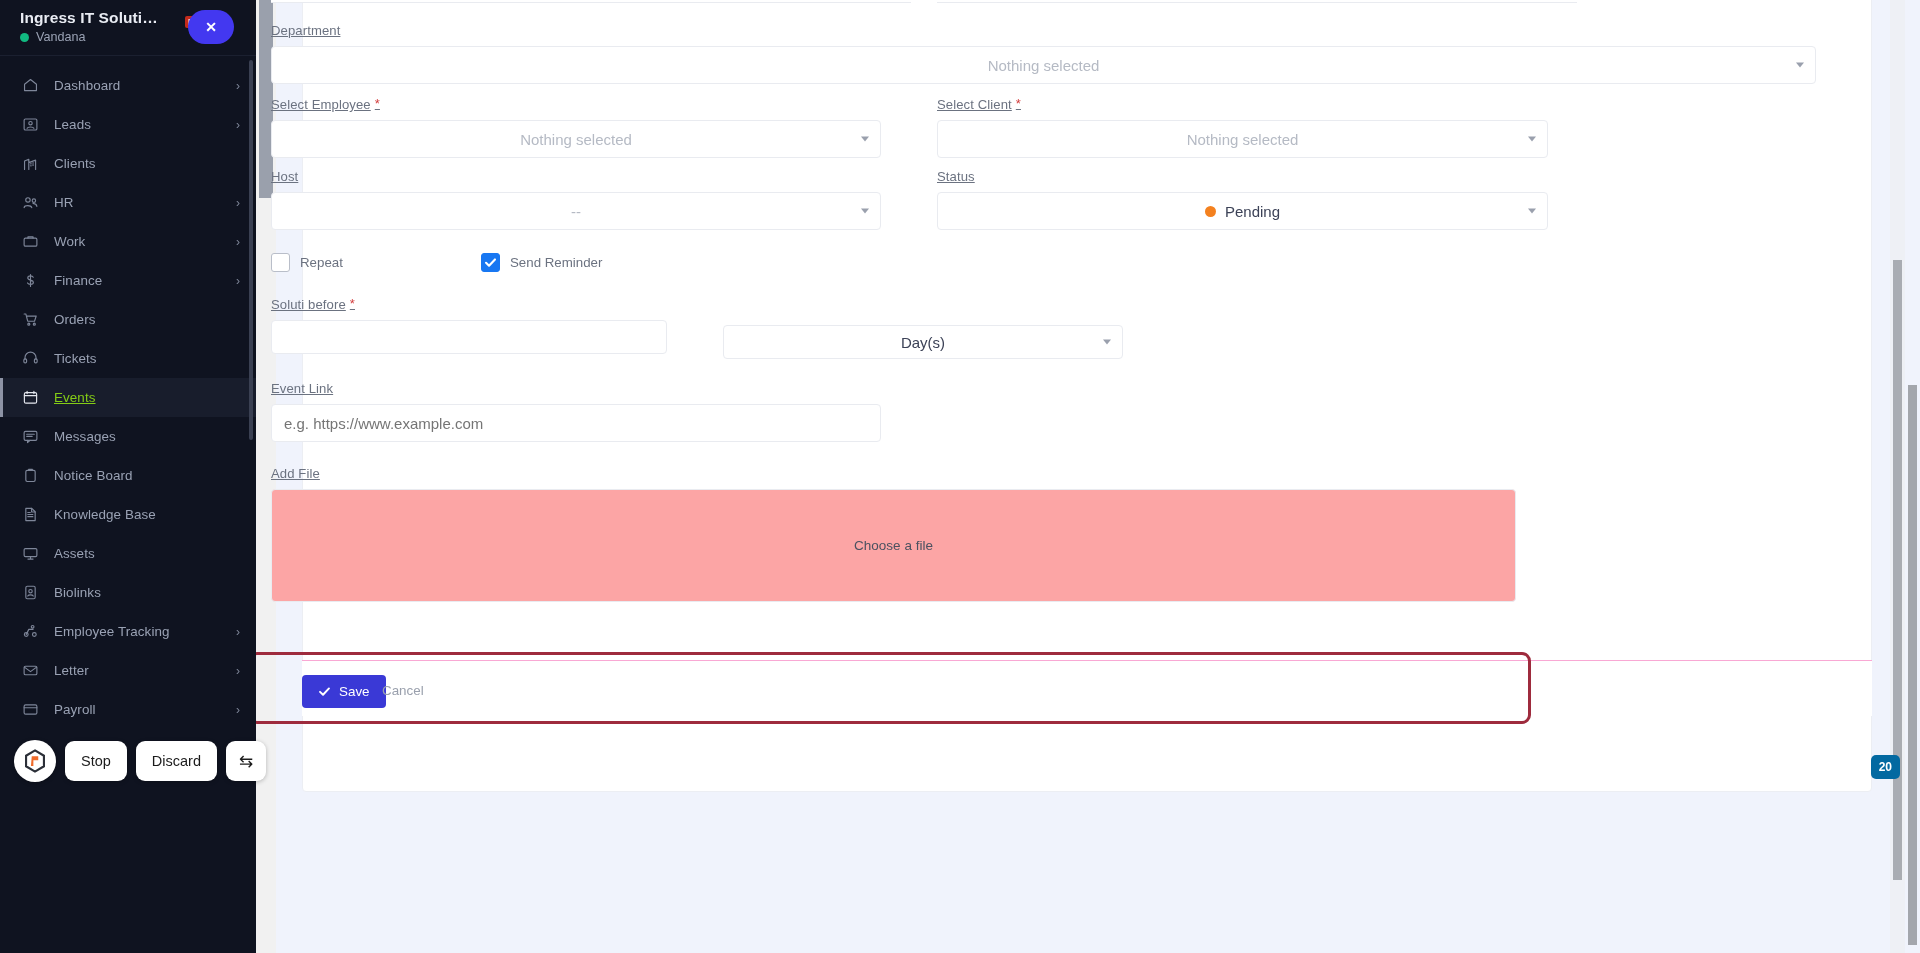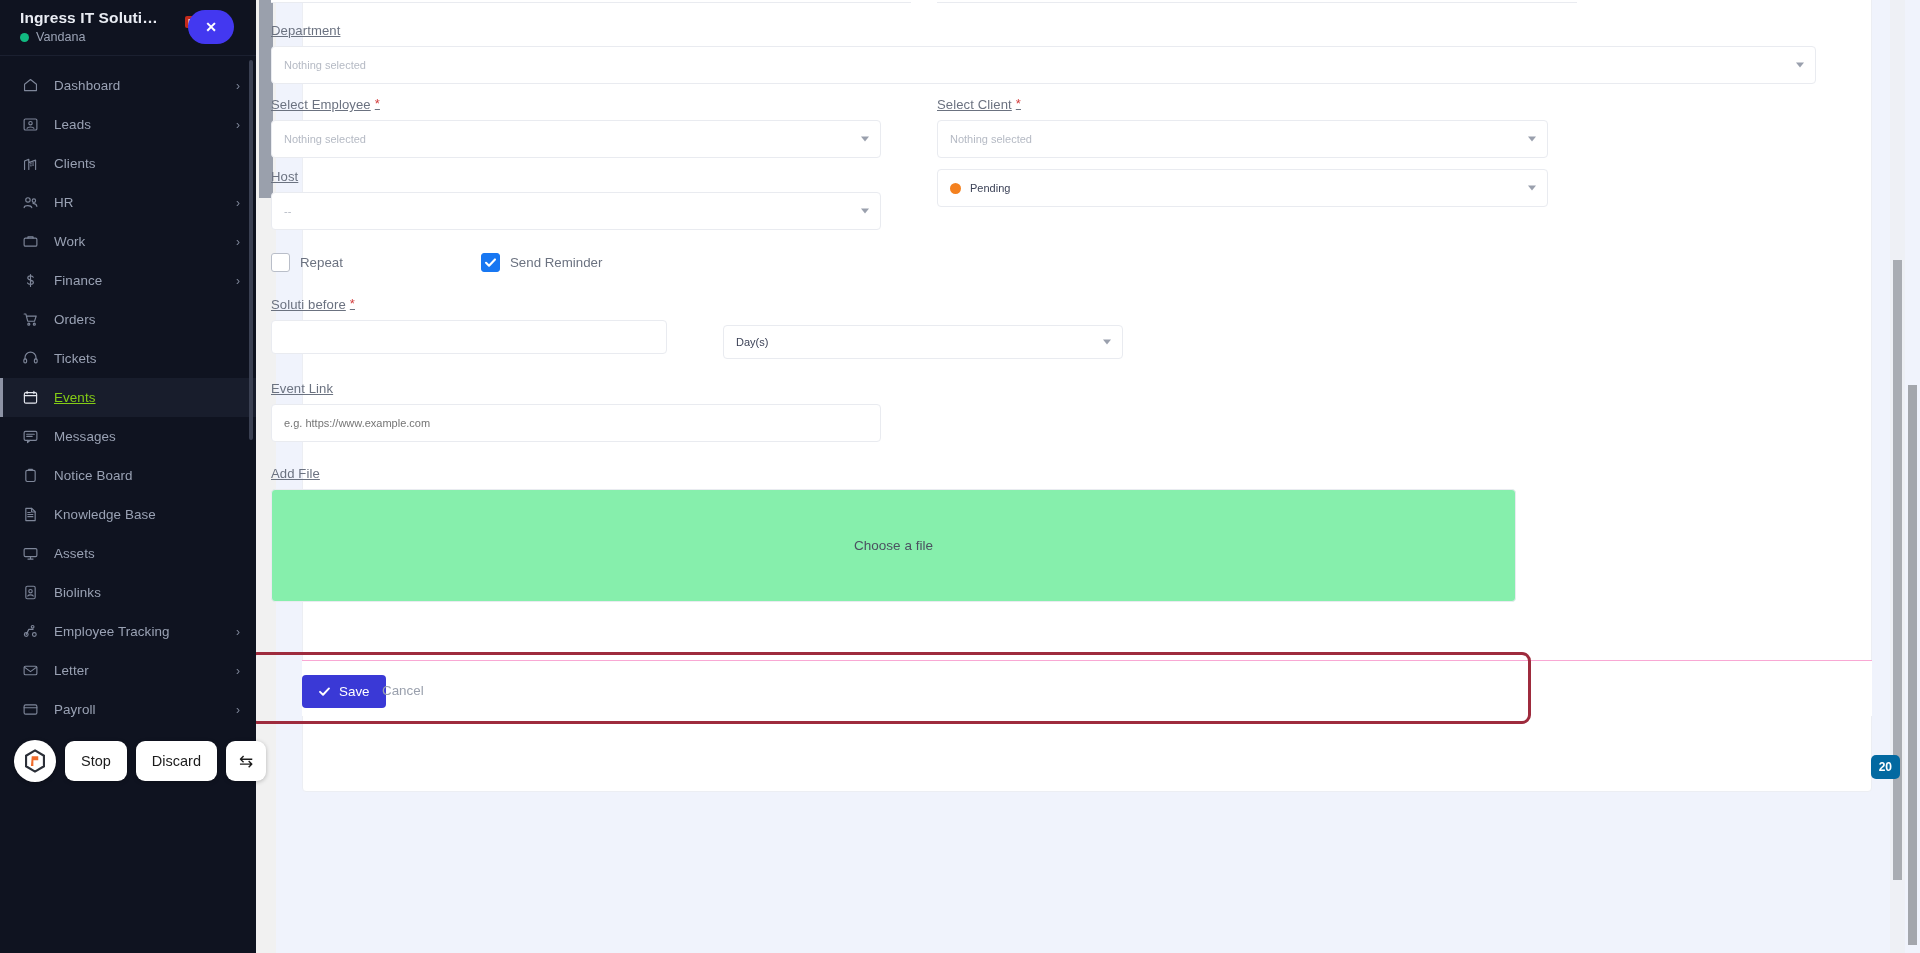--- a/index.html
+++ b/index.html
@@ -114,23 +114,24 @@
   }
   .req { color: #d23c3c; font-size: 13px; line-height: 1; }
 
   .fcontrol {
     height: 38px;
     border: 1px solid #e9ebf0;
     border-radius: 4px;
     background: #ffffff;
     display: flex; align-items: center;
     padding: 0 12px;
-    font-size: 11px;
+    font-size: 15px;
     color: #8e95a3;
     position: relative;
+    justify-content: center;
   }
   .fcontrol.value { color: #3c4257; }
   .fcontrol .caret {
     position: absolute; right: 11px; top: 50%;
     width: 0; height: 0; transform: translateY(-50%);
     border-left: 4px solid transparent;
     border-right: 4px solid transparent;
     border-top: 5px solid #9aa0ad;
   }
   .fcontrol .ph { color: #b5bac4; }
@@ -151,21 +152,21 @@
     background: #1877f2; border-color: #1877f2;
     display: flex; align-items: center; justify-content: center;
   }
   .cbox.checked svg { width: 13px; height: 13px; }
   .cblabel { font-size: 13.3px; color: #6b7280; }
 
   
   .dropzone {
     border: 1px solid #e9ebf0; border-radius: 4px;
     height: 113px; display: flex; align-items: center; justify-content: center;
-    background: #86efac;
+    background: #fca5a5;
     font-size: 13.5px; color: #4b5160;
   }
 
   
   .footer-band {
     position: absolute; left: 248px; top: 652px;
     width: 1283px; height: 72px;
     border: 3.5px solid #9e2b3d;
     border-radius: 9px;
     background: transparent;
@@ -496,20 +497,23 @@
         <div class="flabel">
           <span>Host</span>
         </div>
         <div class="fcontrol">
           <span class="ph">--</span>
           <span class="caret"></span>
         </div>
       </div>
 
       <div class="row" style="left:634px; top:176px; width:611px;">
+        <div class="flabel">
+          <span>Status</span>
+        </div>
         <div class="fcontrol value">
           <span class="statusdot"></span>
           <span>Pending</span>
           <span class="caret"></span>
         </div>
       </div>
 
       <div class="row cbrow" style="left:-32px; top:260px;">
         <span class="cbox"></span>
         <span class="cblabel">Repeat</span>

